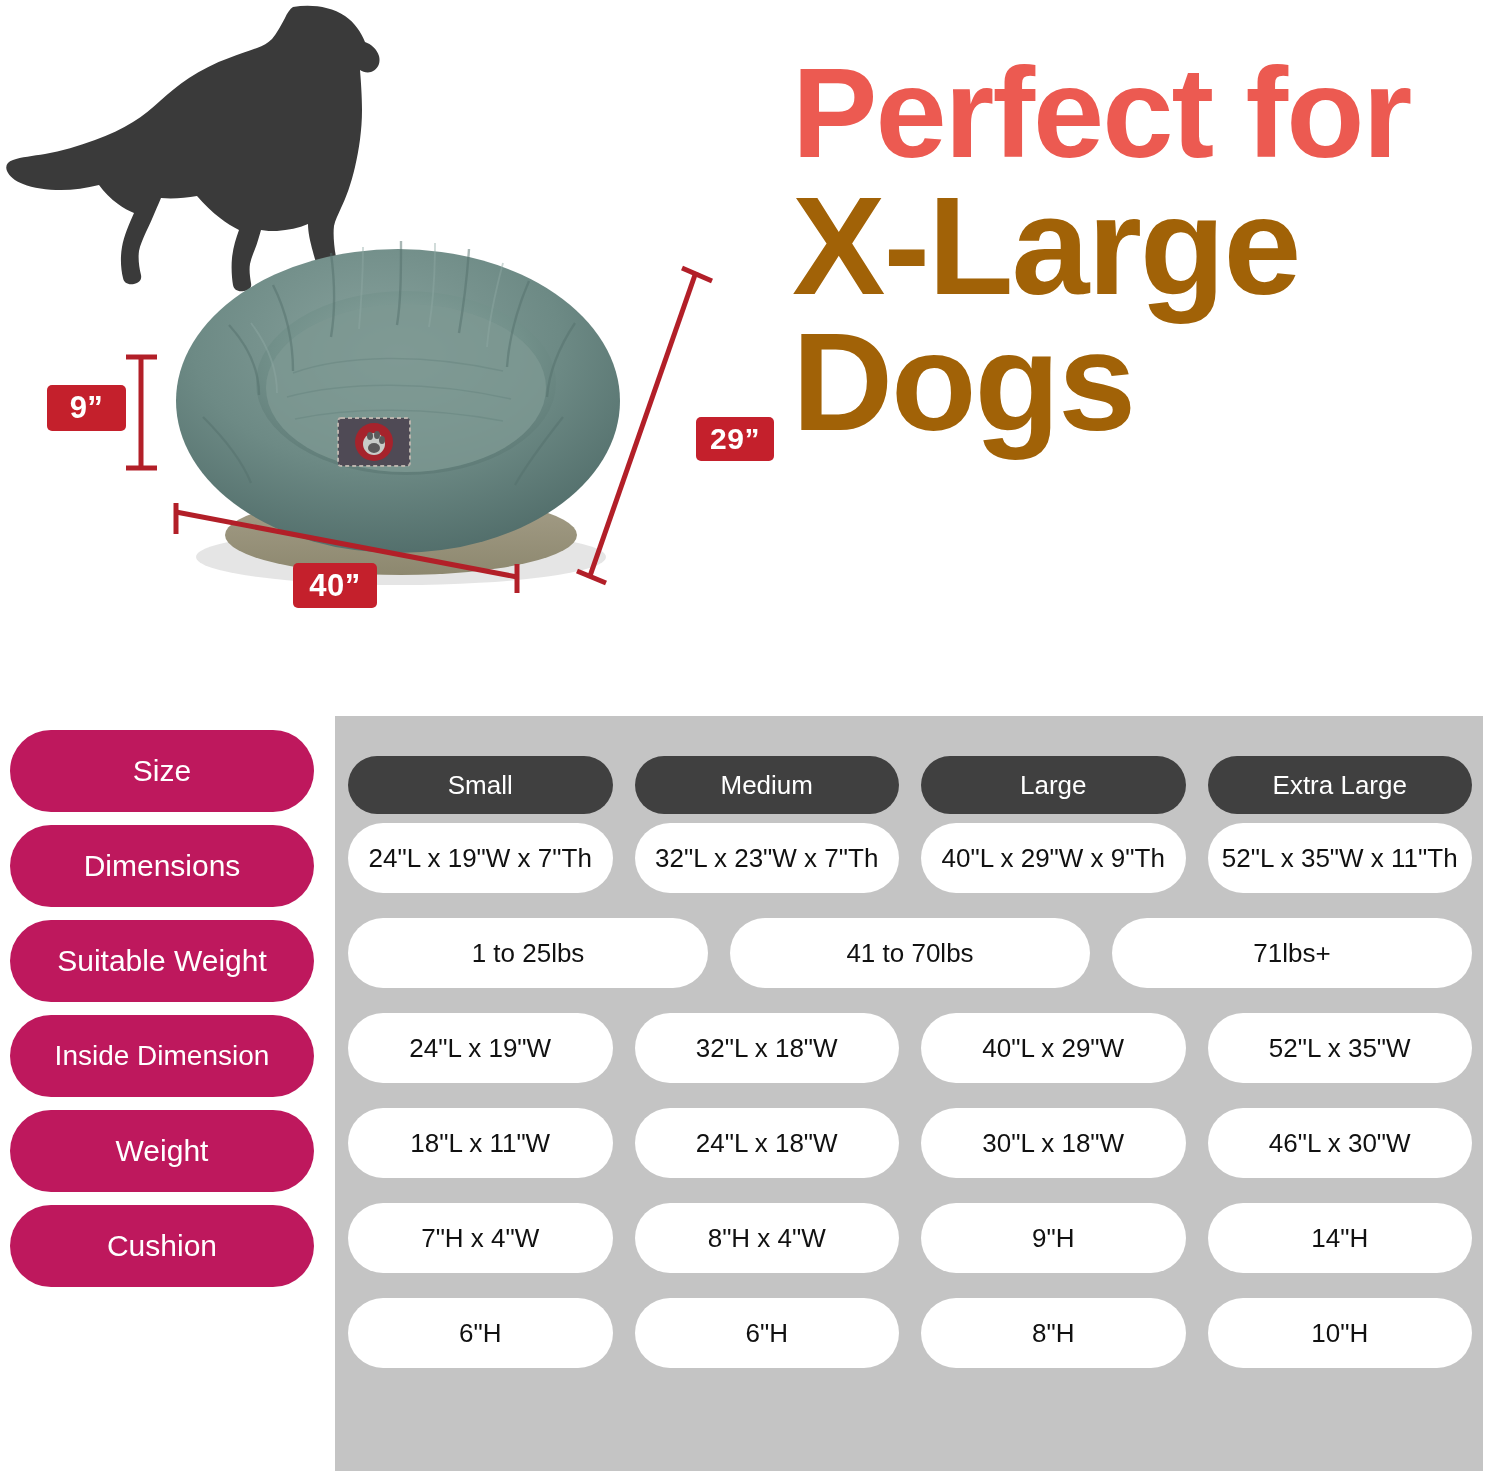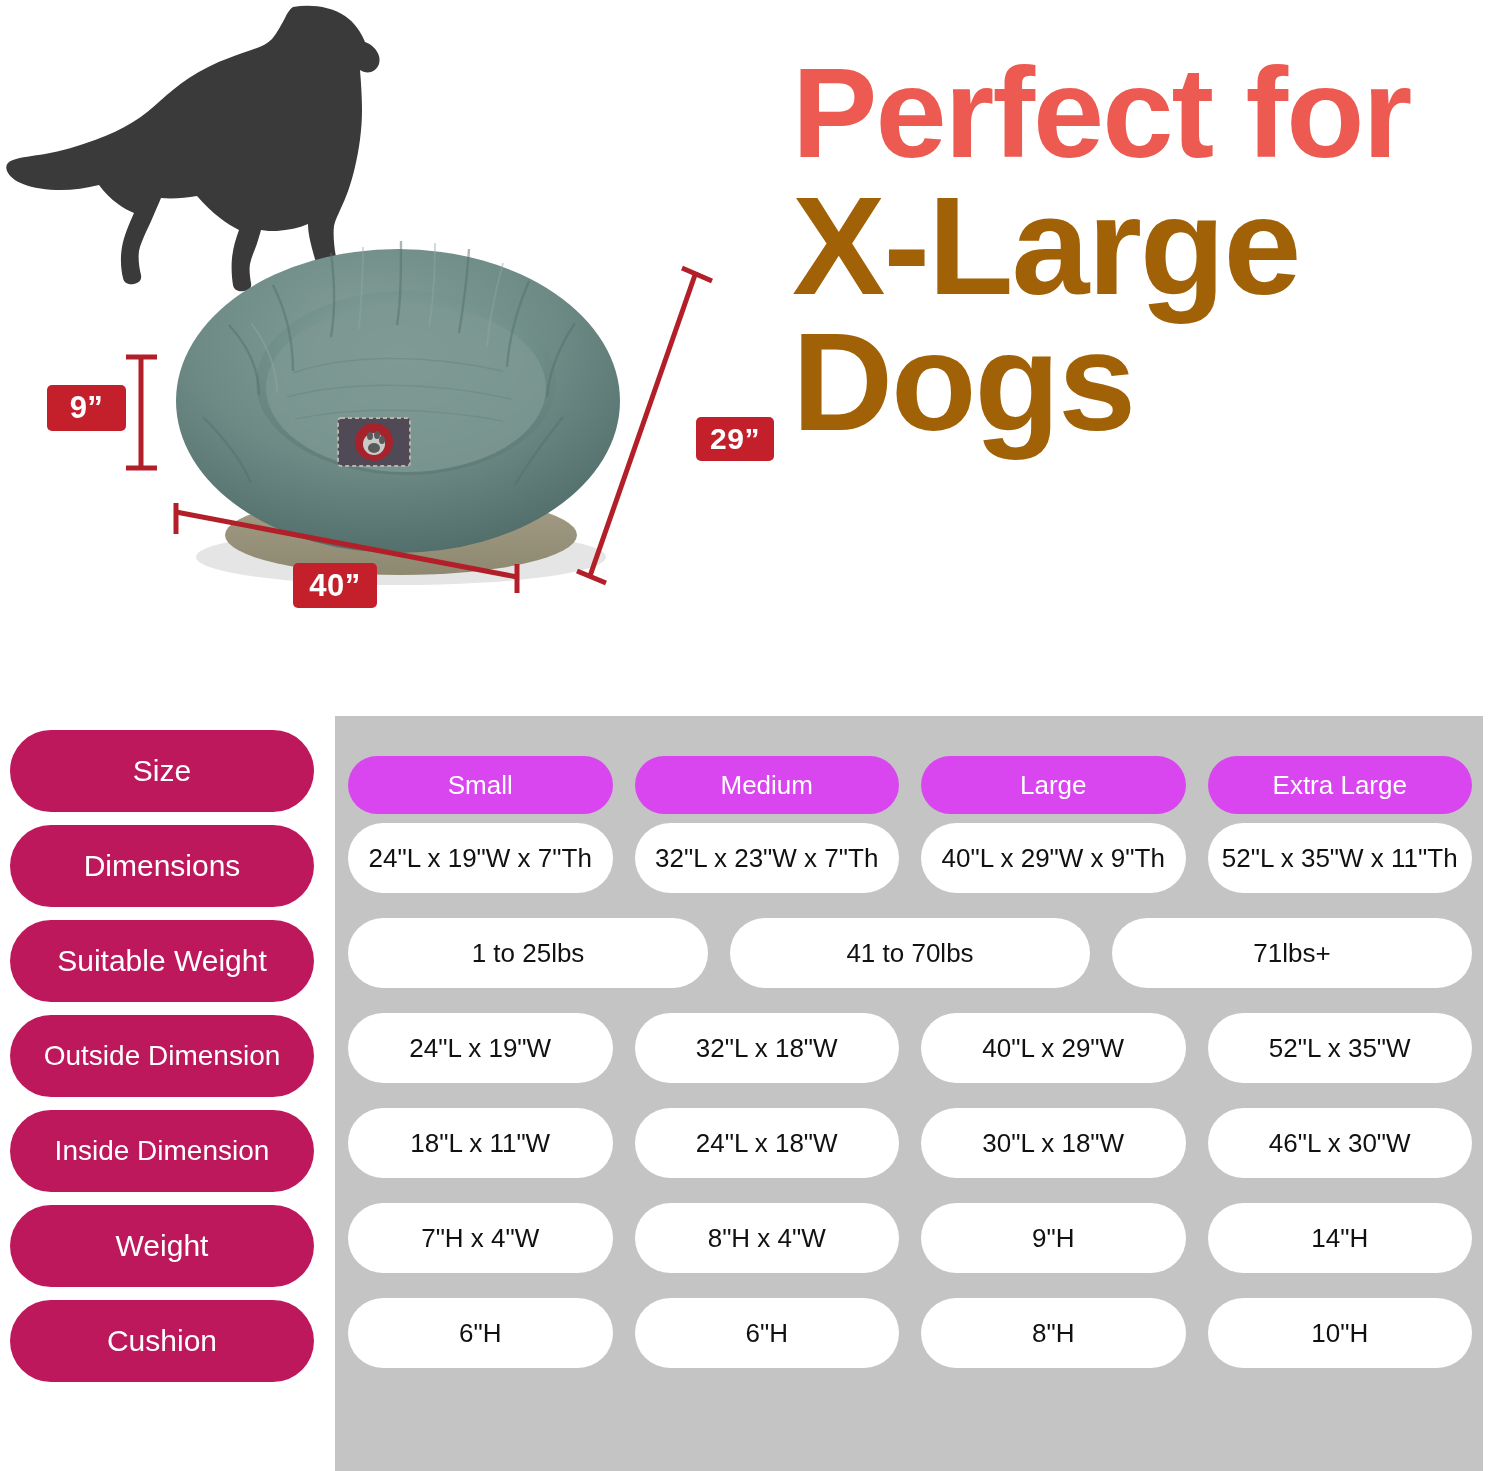--- a/index.html
+++ b/index.html
@@ -171,21 +171,21 @@
     display: flex;
     align-items: center;
     justify-content: center;
     font-size: 26px;
     color: #111111;
     box-sizing: border-box;
     padding: 0 4px;
     text-align: center;
   }
   .cell.head {
-    background: #d946ef;
+    background: #404040;
     color: #ffffff;
     border-radius: 30px;
     height: 58px;
     align-self: center;
     font-size: 26px;
     margin-top: 44px;
   }
   .cell.value {
     background: #ffffff;
     border-radius: 36px;
@@ -314,21 +314,20 @@
   </div>
 </div>
 
 <div id="spec-table">
   <div id="table-panel"></div>
 
   <div id="label-column">
     <div class="row-label">Size</div>
     <div class="row-label">Dimensions</div>
     <div class="row-label">Suitable Weight</div>
-    <div class="row-label small-text">Outside Dimension</div>
     <div class="row-label small-text">Inside Dimension</div>
     <div class="row-label">Weight</div>
     <div class="row-label">Cushion</div>
   </div>
 
   <div id="grid-columns">
 
     <div class="grid-row">
       <div class="cell head">Small</div>
       <div class="cell head">Medium</div>

